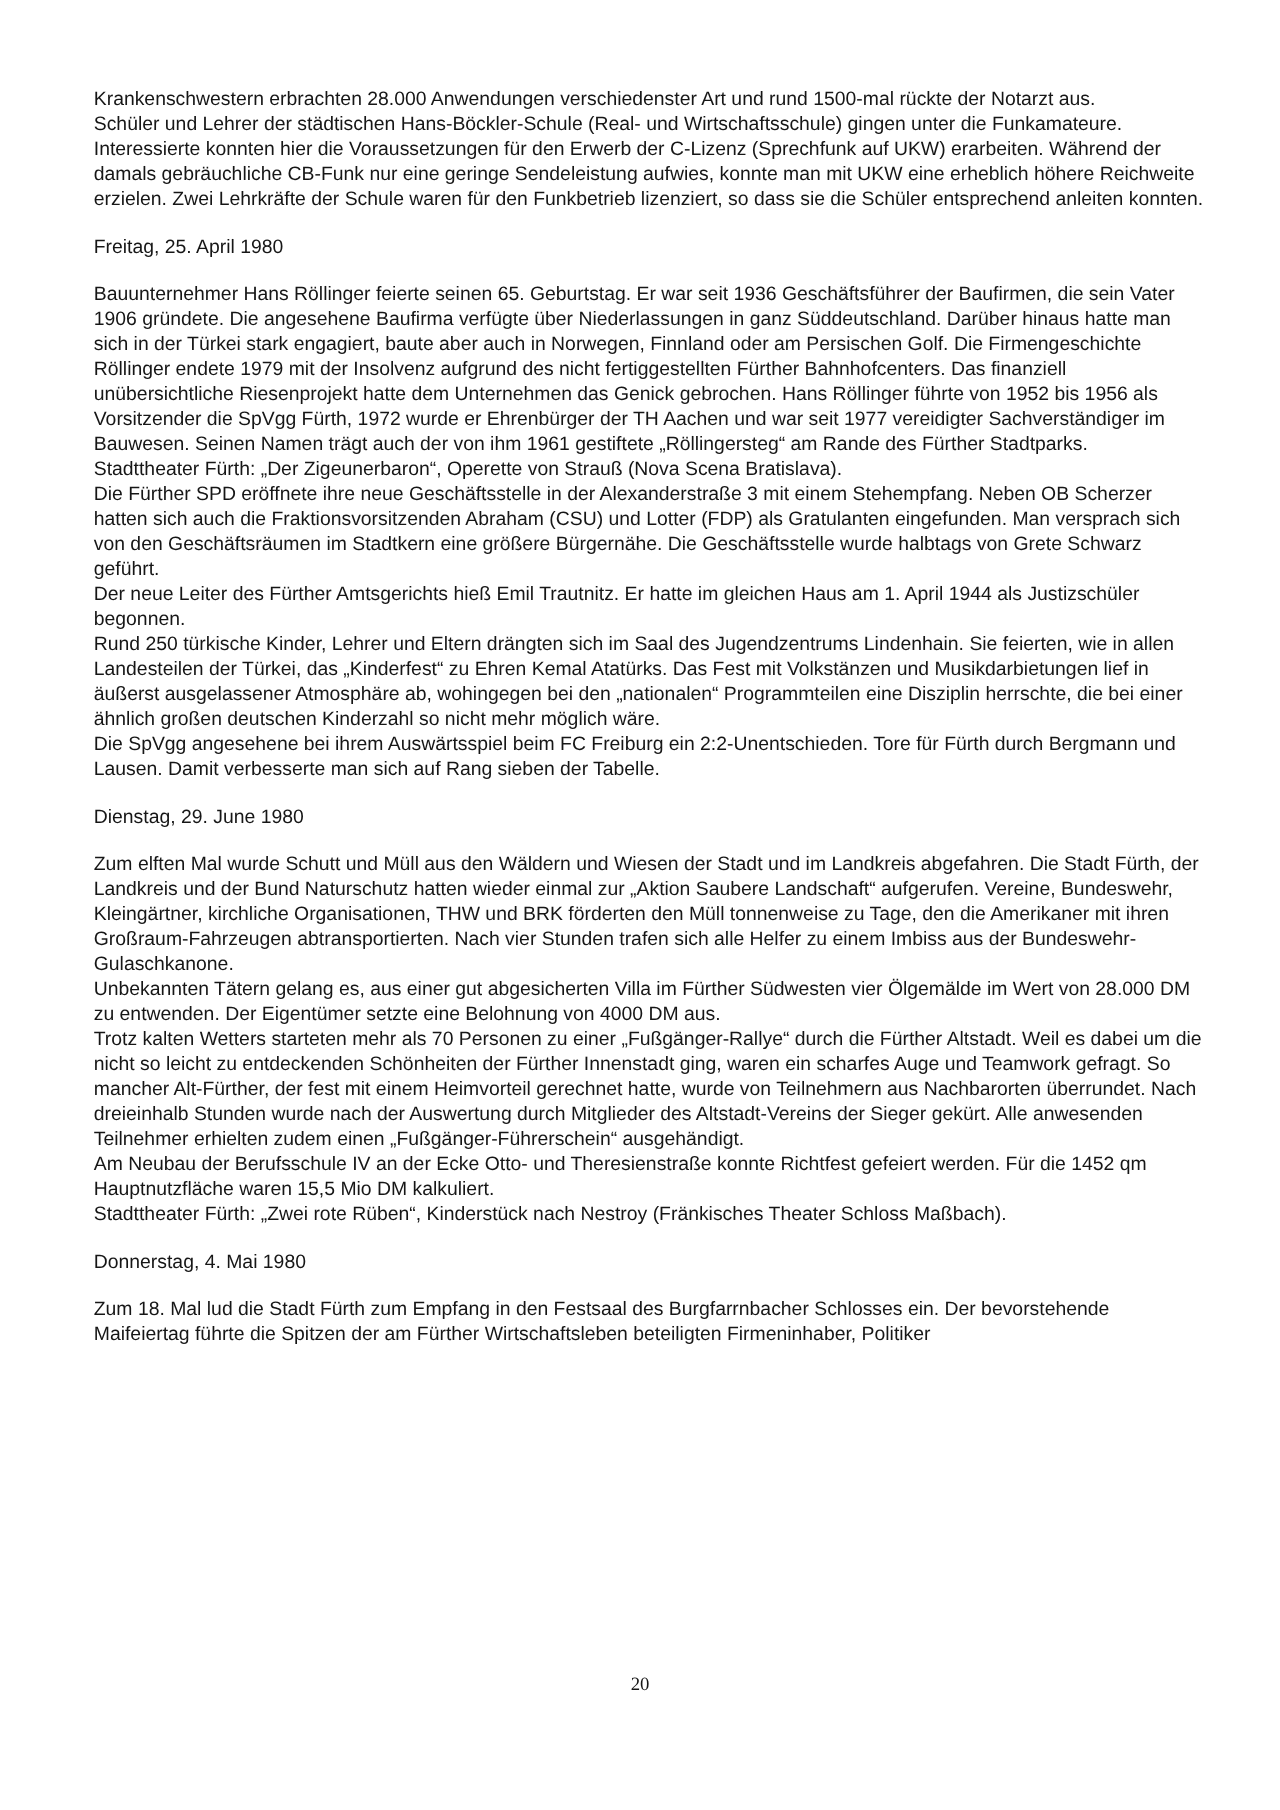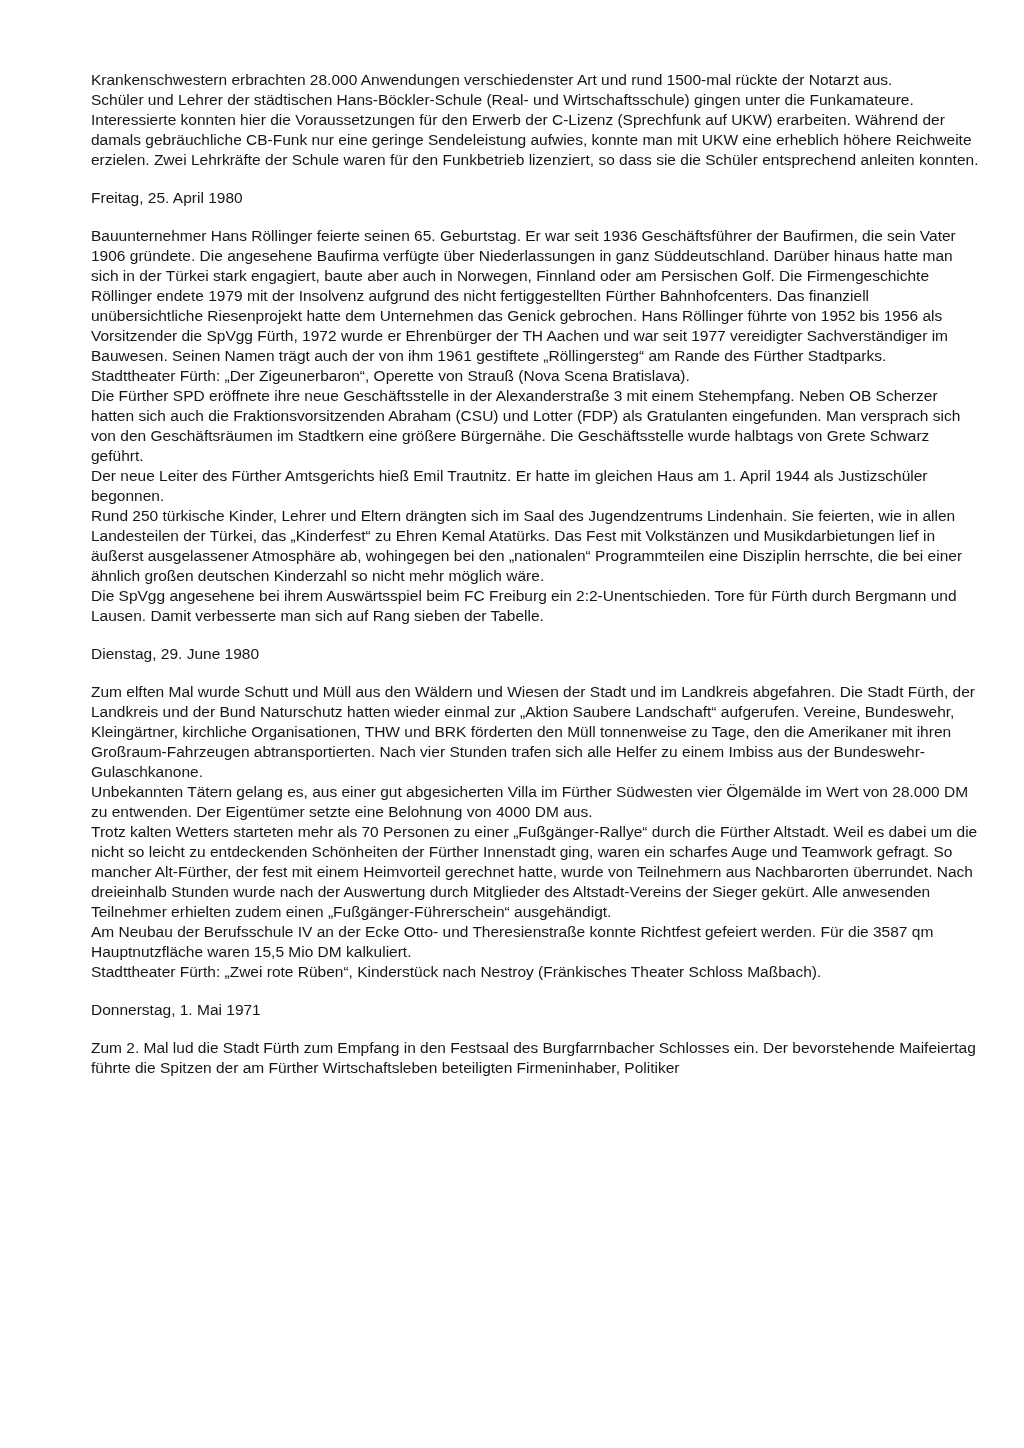--- a/index.html
+++ b/index.html
@@ -17,21 +17,20 @@
     overflow: hidden;
   }
   .content {
     position: absolute;
     left: 75px;
     top: 70px;
     width: 888px;
     font-size: 15.5px;
     line-height: 20px;
     text-align: left;
-    margin-left: 16px;
   }
   .content .paragraph {
     margin: 0;
   }
   .content .heading {
     font-weight: normal;
     margin: 18px 0;
   }
   .page-number {
     position: absolute;
@@ -55,18 +54,19 @@
       <div class="block paragraph">Bauunternehmer Hans Röllinger feierte seinen 65. Geburtstag. Er war seit 1936 Geschäftsführer der Baufirmen, die sein Vater 1906 gründete. Die angesehene Baufirma verfügte über Niederlassungen in ganz Süddeutschland. Darüber hinaus hatte man sich in der Türkei stark engagiert, baute aber auch in Norwegen, Finnland oder am Persischen Golf. Die Firmengeschichte Röllinger endete 1979 mit der Insolvenz aufgrund des nicht fertiggestellten Fürther Bahnhofcenters. Das finanziell unübersichtliche Riesenprojekt hatte dem Unternehmen das Genick gebrochen. Hans Röllinger führte von 1952 bis 1956 als Vorsitzender die SpVgg Fürth, 1972 wurde er Ehrenbürger der TH Aachen und war seit 1977 vereidigter Sachverständiger im Bauwesen. Seinen Namen trägt auch der von ihm 1961 gestiftete „Röllingersteg“ am Rande des Fürther Stadtparks.</div>
       <div class="block paragraph">Stadttheater Fürth: „Der Zigeunerbaron“, Operette von Strauß (Nova Scena Bratislava).</div>
       <div class="block paragraph">Die Fürther SPD eröffnete ihre neue Geschäftsstelle in der Alexanderstraße 3 mit einem Stehempfang. Neben OB Scherzer hatten sich auch die Fraktionsvorsitzenden Abraham (CSU) und Lotter (FDP) als Gratulanten eingefunden. Man versprach sich von den Geschäftsräumen im Stadtkern eine größere Bürgernähe. Die Geschäftsstelle wurde halbtags von Grete Schwarz geführt.</div>
       <div class="block paragraph">Der neue Leiter des Fürther Amtsgerichts hieß Emil Trautnitz. Er hatte im gleichen Haus am 1. April 1944 als Justizschüler begonnen.</div>
       <div class="block paragraph">Rund 250 türkische Kinder, Lehrer und Eltern drängten sich im Saal des Jugendzentrums Lindenhain. Sie feierten, wie in allen Landesteilen der Türkei, das „Kinderfest“ zu Ehren Kemal Atatürks. Das Fest mit Volkstänzen und Musikdarbietungen lief in äußerst ausgelassener Atmosphäre ab, wohingegen bei den „nationalen“ Programmteilen eine Disziplin herrschte, die bei einer ähnlich großen deutschen Kinderzahl so nicht mehr möglich wäre.</div>
       <div class="block paragraph">Die SpVgg angesehene bei ihrem Auswärtsspiel beim FC Freiburg ein 2:2-Unentschieden. Tore für Fürth durch Bergmann und Lausen. Damit verbesserte man sich auf Rang sieben der Tabelle.</div>
       <div class="block heading">Dienstag, 29. June 1980</div>
       <div class="block paragraph">Zum elften Mal wurde Schutt und Müll aus den Wäldern und Wiesen der Stadt und im Landkreis abgefahren. Die Stadt Fürth, der Landkreis und der Bund Naturschutz hatten wieder einmal zur „Aktion Saubere Landschaft“ aufgerufen. Vereine, Bundeswehr, Kleingärtner, kirchliche Organisationen, THW und BRK förderten den Müll tonnenweise zu Tage, den die Amerikaner mit ihren Großraum-Fahrzeugen abtransportierten. Nach vier Stunden trafen sich alle Helfer zu einem Imbiss aus der Bundeswehr-Gulaschkanone.</div>
       <div class="block paragraph">Unbekannten Tätern gelang es, aus einer gut abgesicherten Villa im Fürther Südwesten vier Ölgemälde im Wert von 28.000 DM zu entwenden. Der Eigentümer setzte eine Belohnung von 4000 DM aus.</div>
       <div class="block paragraph">Trotz kalten Wetters starteten mehr als 70 Personen zu einer „Fußgänger-Rallye“ durch die Fürther Altstadt. Weil es dabei um die nicht so leicht zu entdeckenden Schönheiten der Fürther Innenstadt ging, waren ein scharfes Auge und Teamwork gefragt. So mancher Alt-Fürther, der fest mit einem Heimvorteil gerechnet hatte, wurde von Teilnehmern aus Nachbarorten überrundet. Nach dreieinhalb Stunden wurde nach der Auswertung durch Mitglieder des Altstadt-Vereins der Sieger gekürt. Alle anwesenden Teilnehmer erhielten zudem einen „Fußgänger-Führerschein“ ausgehändigt.</div>
-      <div class="block paragraph">Am Neubau der Berufsschule IV an der Ecke Otto- und Theresienstraße konnte Richtfest gefeiert werden. Für die 3587 qm Hauptnutzfläche waren 15,5 Mio DM kalkuliert.</div>
+      <div class="block paragraph">Am Neubau der Berufsschule IV an der Ecke Otto- und Theresienstraße konnte Richtfest gefeiert werden. Für die 1452 qm Hauptnutzfläche waren 15,5 Mio DM kalkuliert.</div>
       <div class="block paragraph">Stadttheater Fürth: „Zwei rote Rüben“, Kinderstück nach Nestroy (Fränkisches Theater Schloss Maßbach).</div>
-      <div class="block heading">Donnerstag, 1. Mai 1971</div>
-      <div class="block paragraph">Zum 2. Mal lud die Stadt Fürth zum Empfang in den Festsaal des Burgfarrnbacher Schlosses ein. Der bevorstehende Maifeiertag führte die Spitzen der am Fürther Wirtschaftsleben beteiligten Firmeninhaber, Politiker</div>
+      <div class="block heading">Donnerstag, 4. Mai 1980</div>
+      <div class="block paragraph">Zum 18. Mal lud die Stadt Fürth zum Empfang in den Festsaal des Burgfarrnbacher Schlosses ein. Der bevorstehende Maifeiertag führte die Spitzen der am Fürther Wirtschaftsleben beteiligten Firmeninhaber, Politiker</div>
     </div>
+  <div class="page-number">20</div>
 </div>
 
 </body></html>

